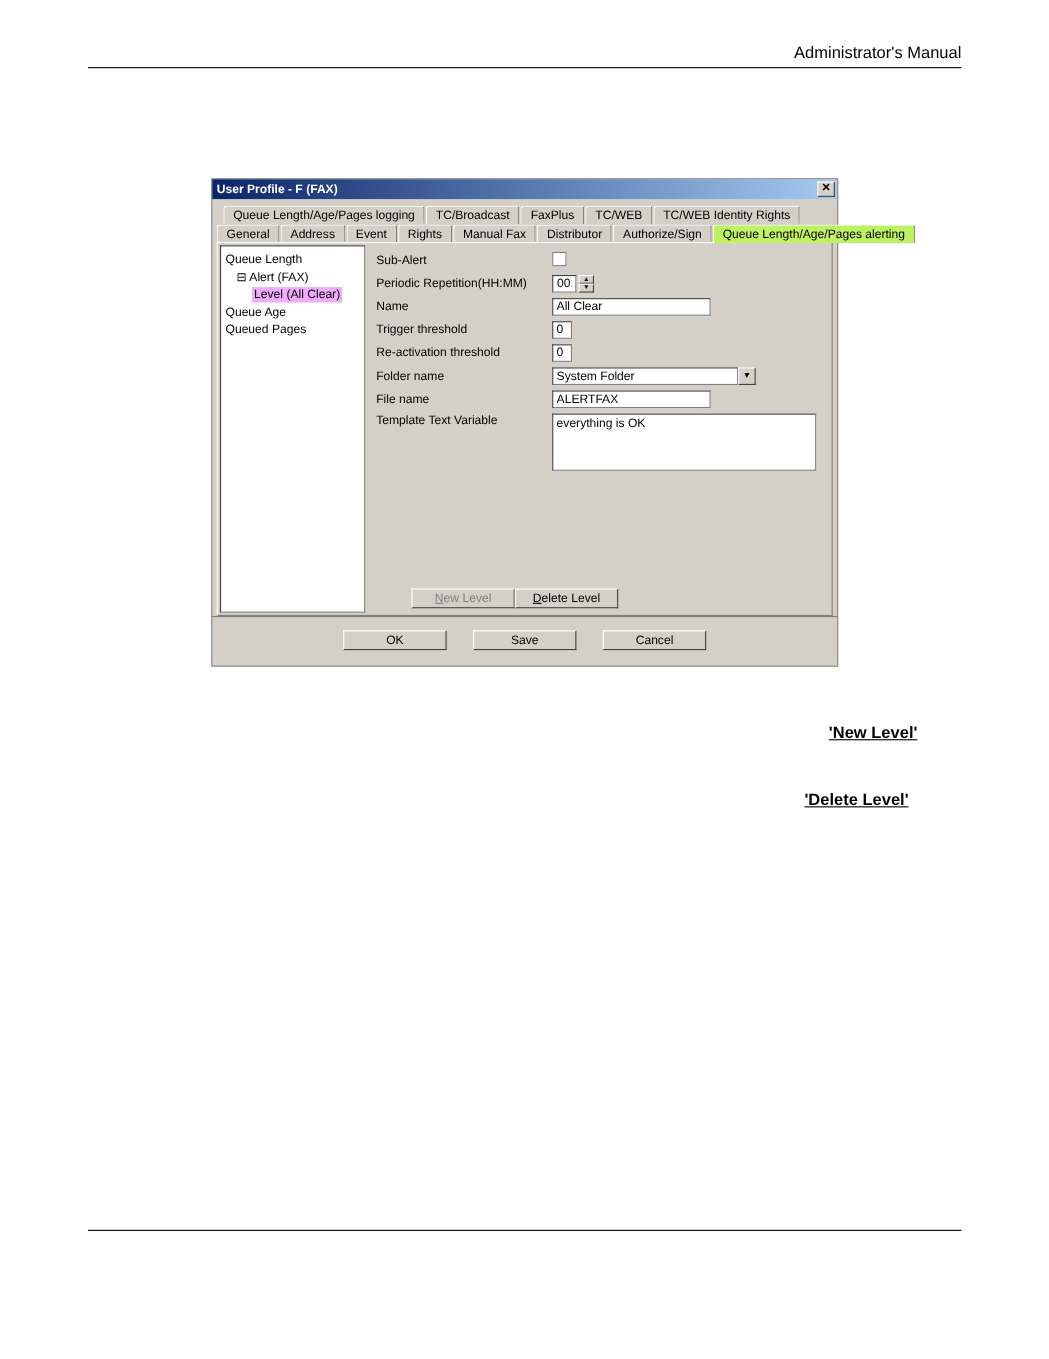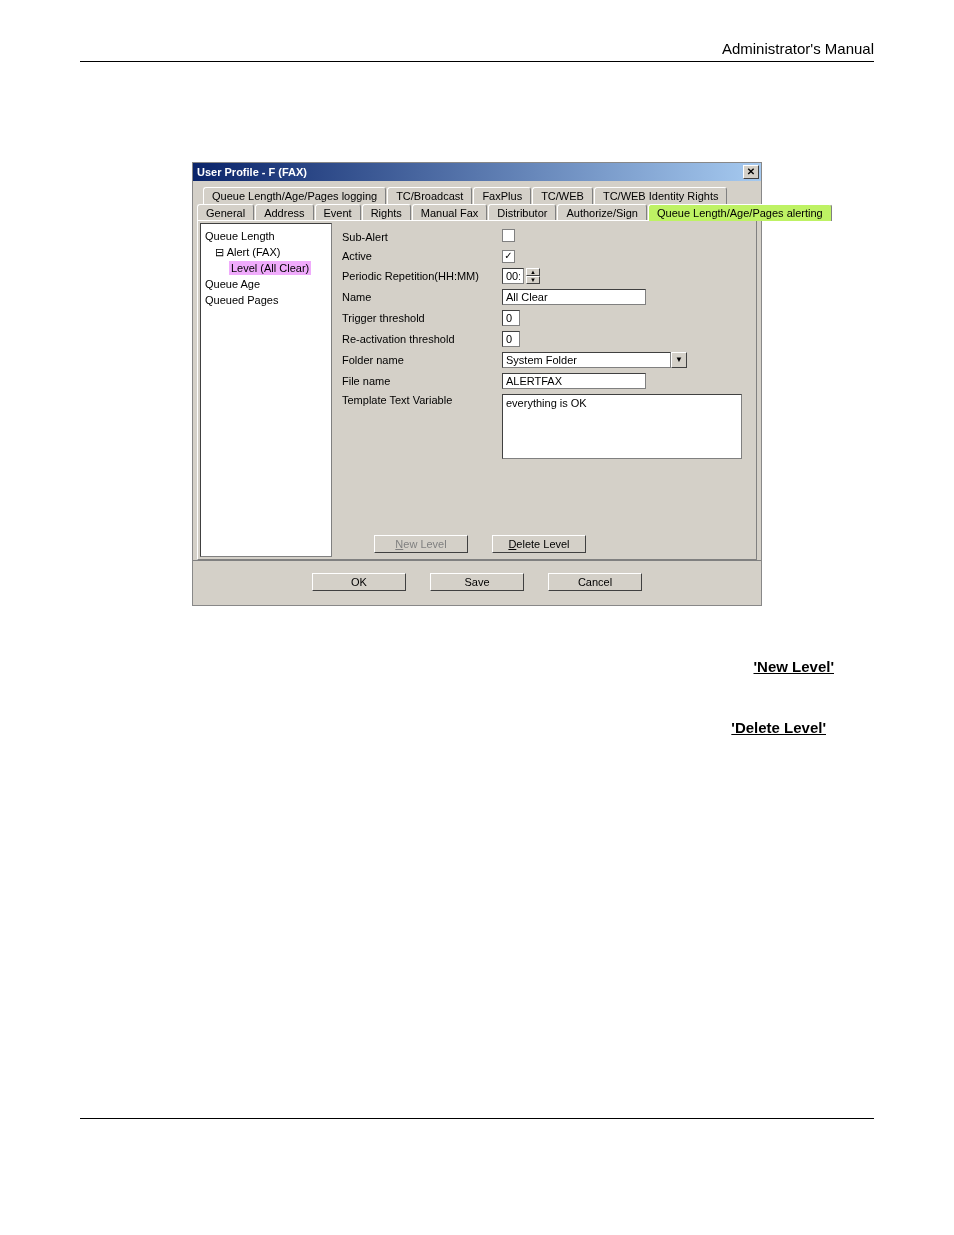--- a/index.html
+++ b/index.html
@@ -167,34 +167,33 @@
   background: #d4d0c8;
   border: 1px solid #fff;
   border-right-color: #404040;
   border-bottom-color: #404040;
   font-size: 8px;
   text-align: center;
   line-height: 14px;
   cursor: pointer;
 }
 .textarea {
-  width: 240px; height: 65px;
+  width: 240px; height: 52px;
   background: #fff;
   border: 1px solid #808080;
   border-top-color: #404040;
   border-left-color: #404040;
   padding: 2px 3px;
   font-size: 11px;
 }
 .level-btns {
   position: absolute;
   bottom: 6px;
   left: 42px;
   display: flex;
-  gap: 24px;
 }
 .btn {
   width: 94px;
   padding: 2px 0;
   background: #d4d0c8;
   border: 1px solid #fff;
   border-right-color: #404040;
   border-bottom-color: #404040;
   font-size: 11px;
   text-align: center;
@@ -268,24 +267,20 @@
         <div class="tree-item">Queue Age</div>
         <div class="tree-item">Queued Pages</div>
       </div>
 
       <div class="form-panel">
         <div class="form-row">
           <div class="form-label">Sub-Alert</div>
           <div class="form-ctl"><div class="chk"></div></div>
         </div>
         <div class="form-row">
-          <div class="form-label">Active</div>
-          <div class="form-ctl"><div class="chk">✓</div></div>
-        </div>
-        <div class="form-row">
           <div class="form-label">Periodic Repetition(HH:MM)</div>
           <div class="form-ctl spin-wrap">
             <input class="txt small" value="00:00" style="">
             <div class="spin-btns">
               <div class="spin-btn">▲</div>
               <div class="spin-btn">▼</div>
             </div>
           </div>
         </div>
         <div class="form-row">

